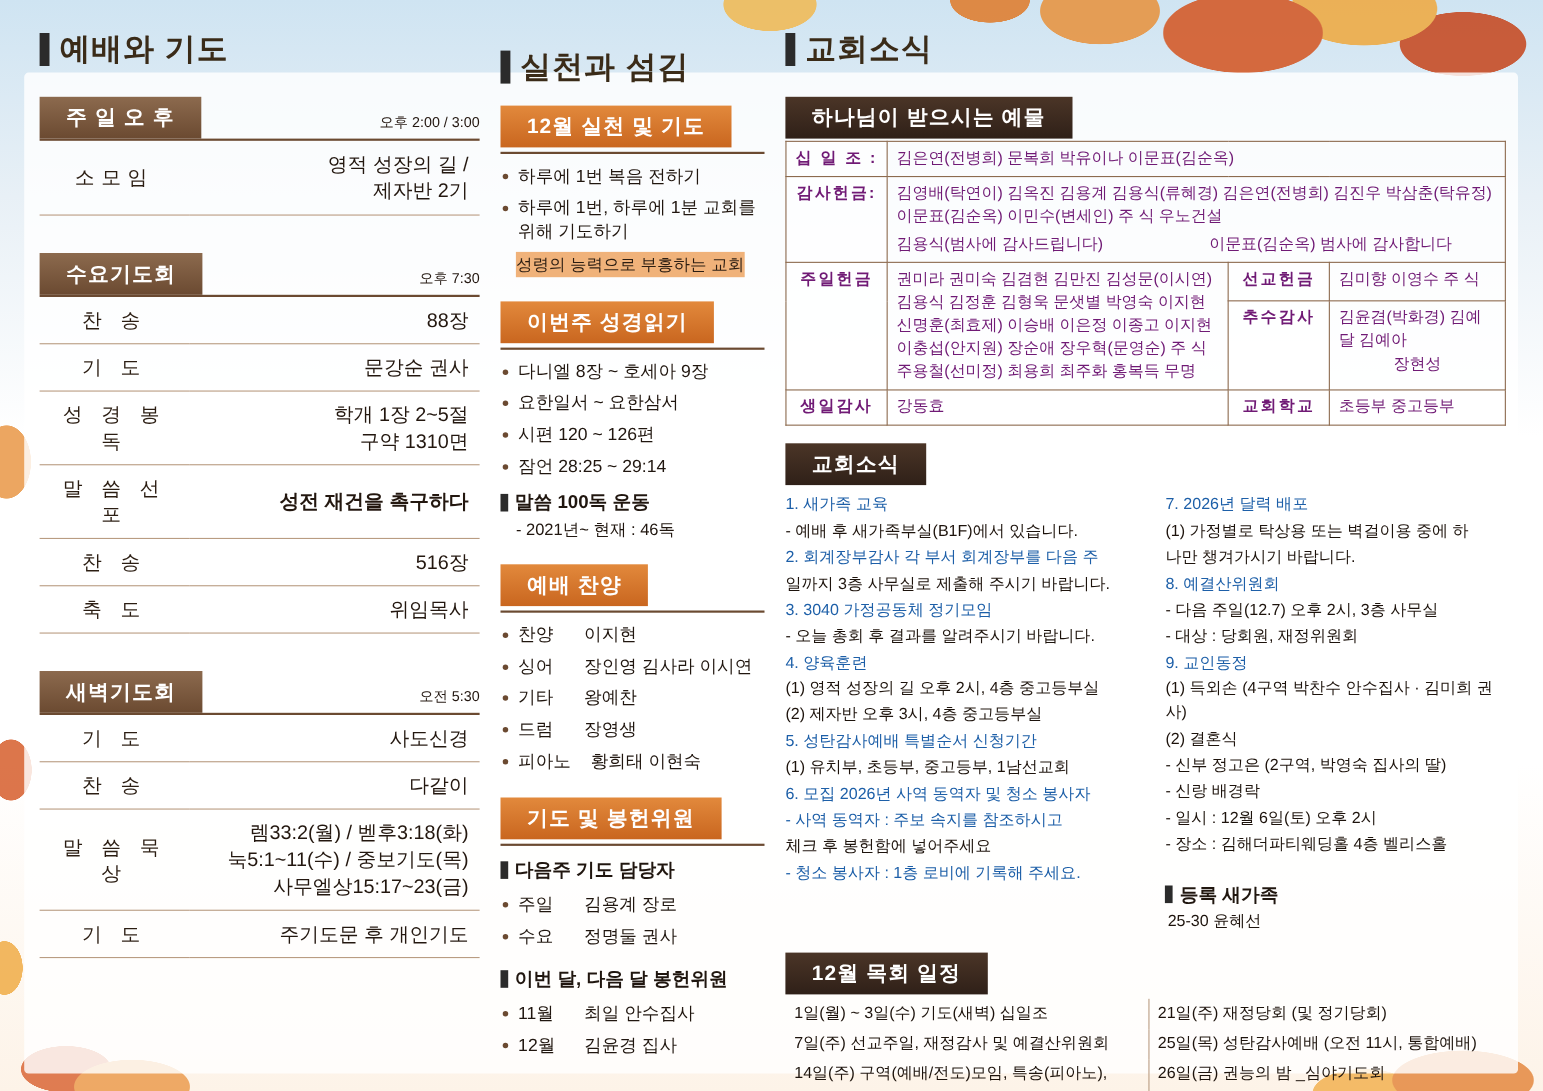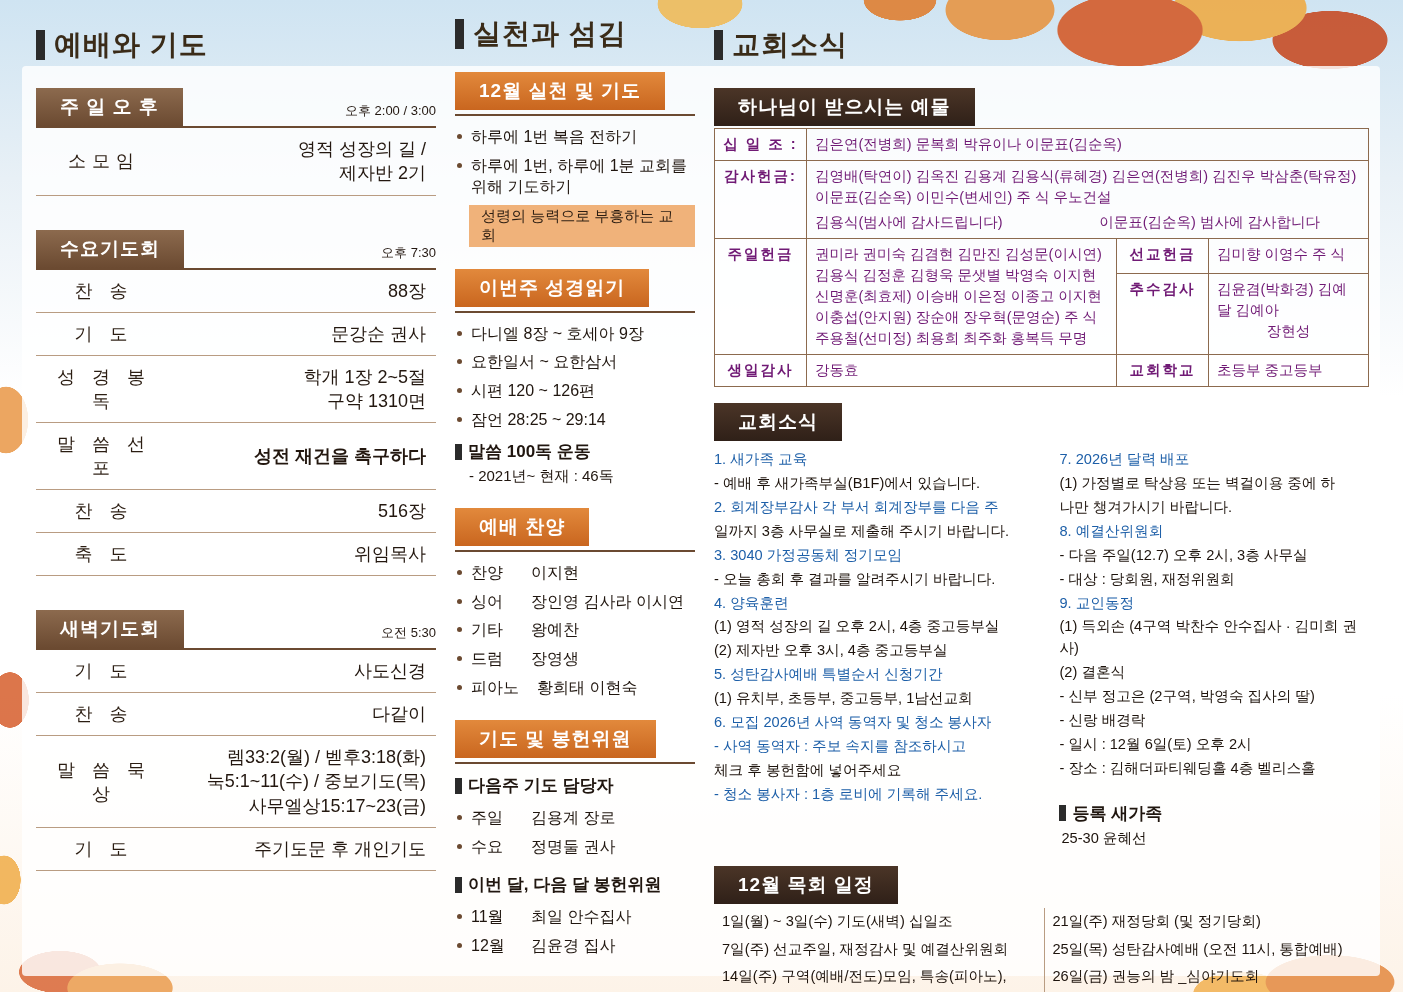--- a/index.html
+++ b/index.html
@@ -52,21 +52,21 @@
   
   .col-head {
     position:absolute; font-size:28px; font-weight:bold; color:#3a2b18;
     letter-spacing:1px; display:flex; align-items:center; gap:9px;
   }
   .col-head .bar { display:inline-block; width:9px; height:30px; background:#2b2b2b; }
 
   
   .col { position:absolute; }
   #col1 { left:36px;  top:88px;  width:400px; }
-  #col2 { left:455px; top:72px;  width:240px; }
+  #col2 { left:455px; top:96px;  width:240px; }
   #col3 { left:714px; top:88px;  width:655px; }
 
   
   .sect-title {
     display:inline-block; color:#fff; font-weight:bold;
     background:linear-gradient(to bottom,#8c6a4e,#6b4a31);
     padding:6px 24px; font-size:19px; letter-spacing:1px;
   }
   .sect-title.orange {
     background:linear-gradient(to bottom,#e2893c,#c9661f);
@@ -96,21 +96,21 @@
     position:relative; padding-left:16px; font-size:16px; color:#20160f;
     margin-bottom:7px; line-height:1.35;
   }
   .bul li:before {
     content:""; position:absolute; left:2px; top:8px; width:5px; height:5px;
     border-radius:50%; background:#6b4a31;
   }
   .bul.row li { display:flex; gap:18px; }
   .bul.row li span.k { min-width:42px; display:inline-block; }
   .hl {
-    background:#f0b27a; padding:2px 12px; font-size:15px; color:#2b1d12;
+    background:#f0b27a; padding:2px 0; font-size:15px; color:#2b1d12;
     display:inline-block;
   }
   .subhead {
     font-size:17px; font-weight:bold; color:#20160f; margin:10px 0 4px;
     display:flex; align-items:center; gap:6px;
   }
   .subhead .sq { width:7px; height:16px; background:#2b2b2b; display:inline-block; }
   .rule { border:0; border-top:2px solid #6b4a31; margin:4px 0 0; }
   .note { font-size:15px; color:#20160f; padding-left:14px; }
   table.off { border-collapse:collapse; width:100%; }
@@ -137,21 +137,21 @@
 <div class="bg"></div>
 <div class="bg-leaves-top"></div>
 <div class="bg-leaves-left"></div>
 <div class="bg-leaves-bottom"></div>
 <div class="bg-white-panel"></div>
 
 <div class="col-head" style="left:36px; top:26px;">
   <span class="bar"></span>
   <span>예배와 기도</span>
 </div>
-<div class="col-head" style="left:455px; top:15px;">
+<div class="col-head" style="left:455px; top:42px;">
   <span class="bar"></span>
   <span>실천과 섬김</span>
 </div>
 <div class="col-head" style="left:714px; top:26px;">
   <span class="bar"></span>
   <span>교회소식</span>
 </div>
 
 <div class="col" id="col1">
 

